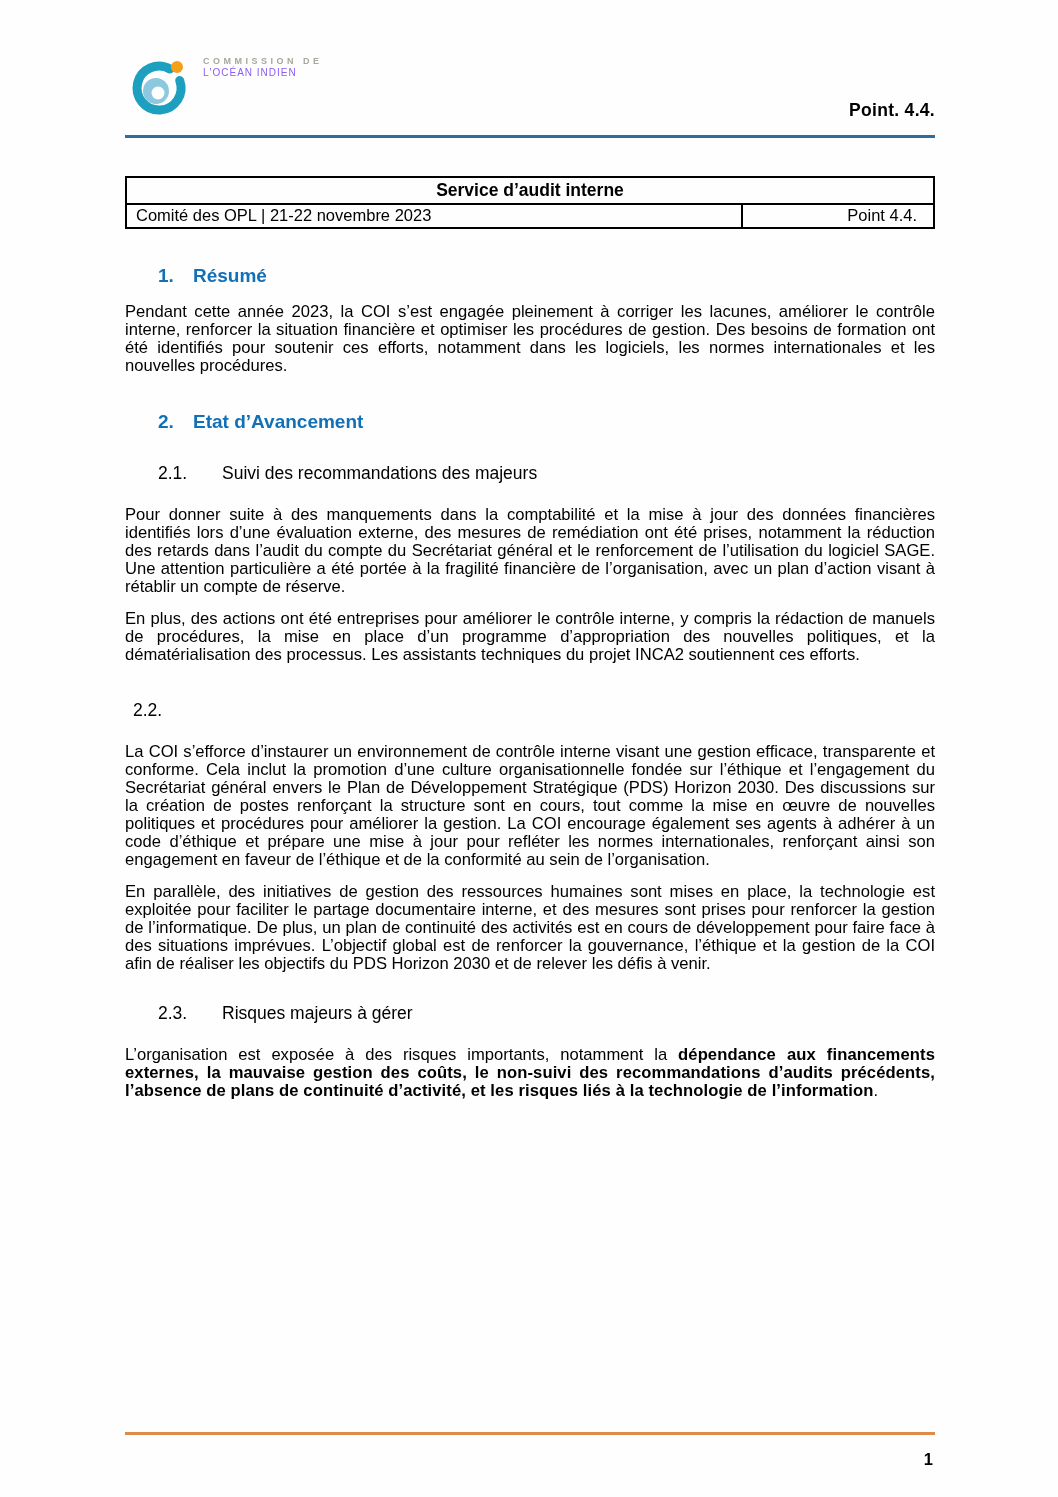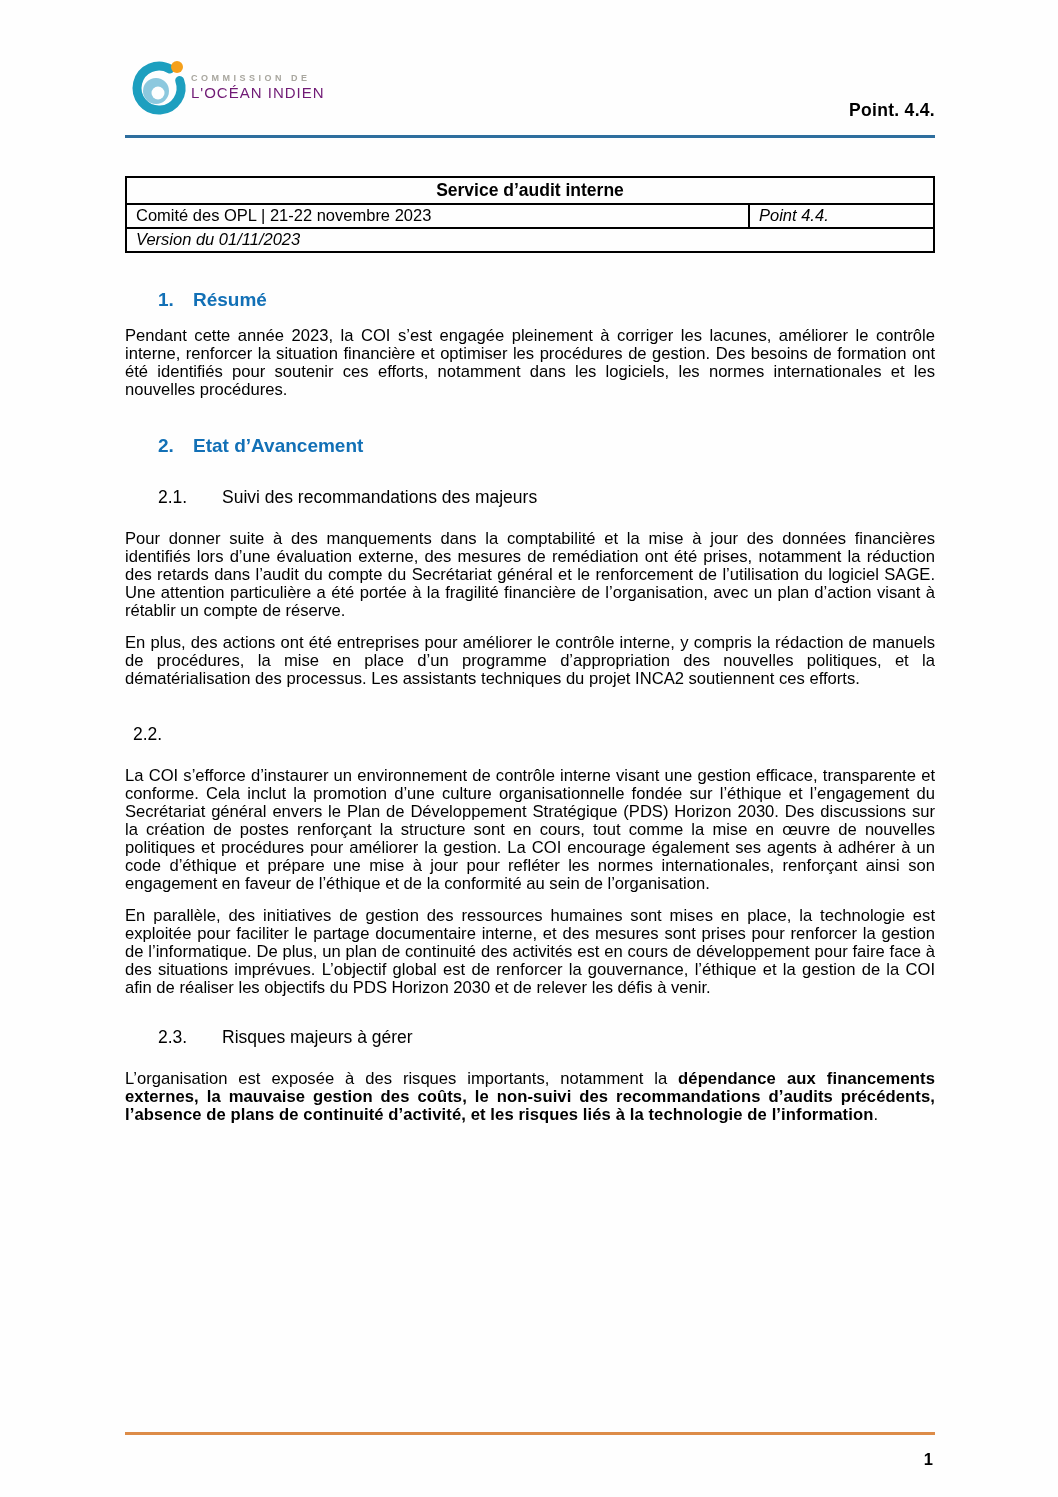--- a/index.html
+++ b/index.html
@@ -10,41 +10,41 @@
     background: #fefefe;
     font-family: "Liberation Sans", sans-serif;
     color: #000;
     box-sizing: border-box;
     padding: 56px 123px 0 125px;
     overflow: hidden;
   }
 
   
   .header { display: flex; justify-content: space-between; align-items: flex-start; }
-  .logo { display: flex; align-items: center; margin-left: 4px; }
+  .logo { display: flex; align-items: flex-start; gap: 12px; margin-left: 4px; }
   .logo-text { display: flex; flex-direction: column; line-height: 1.25; }
   .logo-line1 { font-size: 9px; letter-spacing: 3.5px; color: #a8a69e; font-weight: bold; }
-  .logo-line2 { font-size: 15px; letter-spacing: 1px; color: #701a75; }
+  .logo-line2 { font-size: 10px; letter-spacing: 1px; color: #8b5cf6; }
   .point-label { font-weight: bold; font-size: 17.5px; margin-top: 44px; letter-spacing: 0.3px; }
   .header-rule { height: 3px; background: #2e6e9e; margin-top: 14px; }
 
   
   .info-table {
     width: 100%;
     border-collapse: collapse;
     margin-top: 38px;
     font-size: 16.5px;
   }
   .info-table td {
     border: 2px solid #000;
-    padding: 1px 9px 2px 9px;
+    padding: 1px 16px 2px 9px;
     vertical-align: middle;
   }
   .info-table .t-title { text-align: center; font-weight: bold; font-size: 17.5px; padding: 2px 8px; }
-  .info-table .t-right { width: 165px; text-align: left; font-style: italic; }
+  .info-table .t-right { width: 165px; text-align: right; }
   .italic { font-style: italic; }
 
   
   .h1 { display: flex; color: #1270b6; font-weight: bold; font-size: 19px; margin: 36px 0 16px 33px; }
   .h1 .num { width: 35px; flex: 0 0 35px; }
   .h2 { display: flex; color: #000000; font-weight: normal; font-size: 17.5px; margin: 30px 0 22px 33px; }
   .h2 .num { width: 64px; flex: 0 0 64px; }
   .para {
     font-size: 16.6px;
     line-height: 18px;
@@ -91,23 +91,20 @@
 
   <table class="info-table">
     <tbody>
       <tr>
         <td class="t-title" colspan="2">Service d’audit interne</td>
       </tr>
       <tr>
         <td>Comité des OPL | 21-22 novembre 2023</td>
         <td class="t-right">Point 4.4.</td>
       </tr>
-      <tr>
-        <td class="italic" colspan="2">Version du 01/11/2023</td>
-      </tr>
     </tbody>
   </table>
 
   <div class="h1">
     <span class="num">1.</span>
     <span>Résumé</span>
   </div>
   <p class="para">Pendant cette année 2023, la COI s’est engagée pleinement à corriger les lacunes, améliorer le contrôle interne, renforcer la situation financière et optimiser les procédures de gestion. Des besoins de formation ont été identifiés pour soutenir ces efforts, notamment dans les logiciels, les normes internationales et les nouvelles procédures.</p>
 
   <div class="h1">

